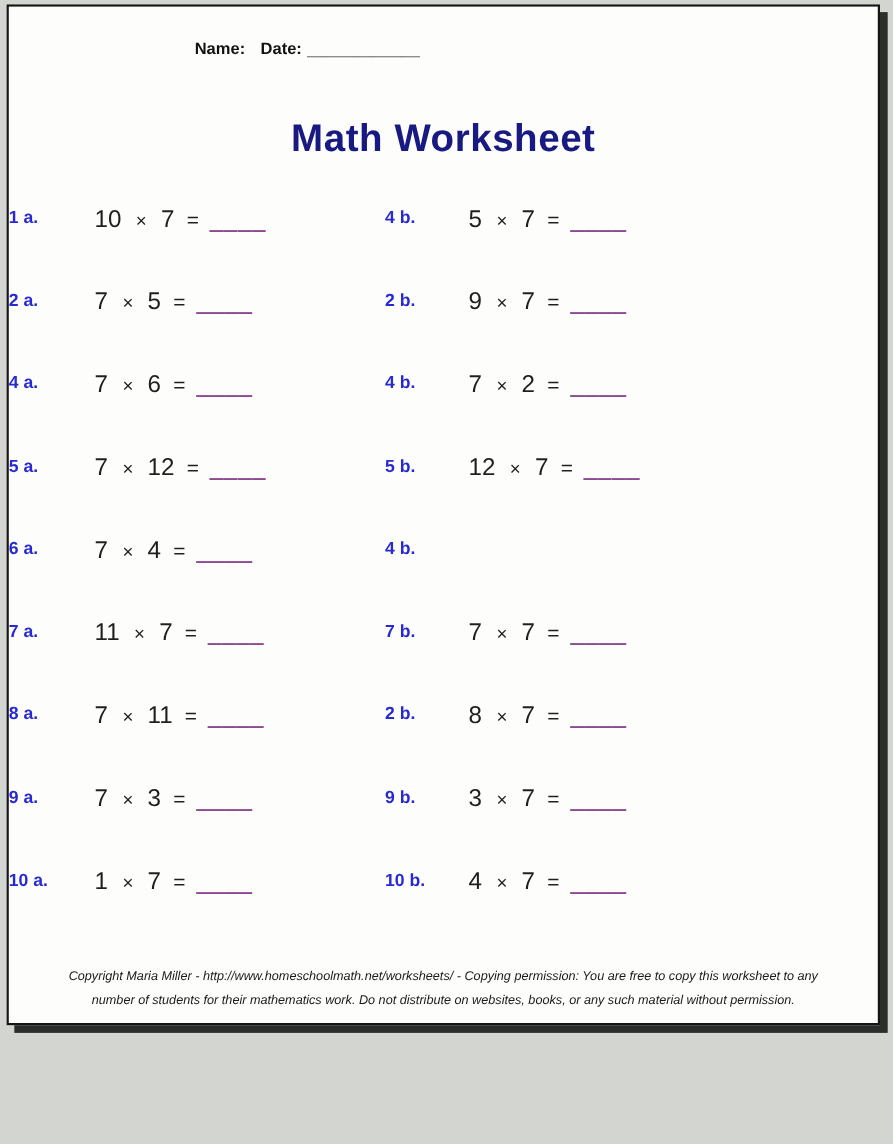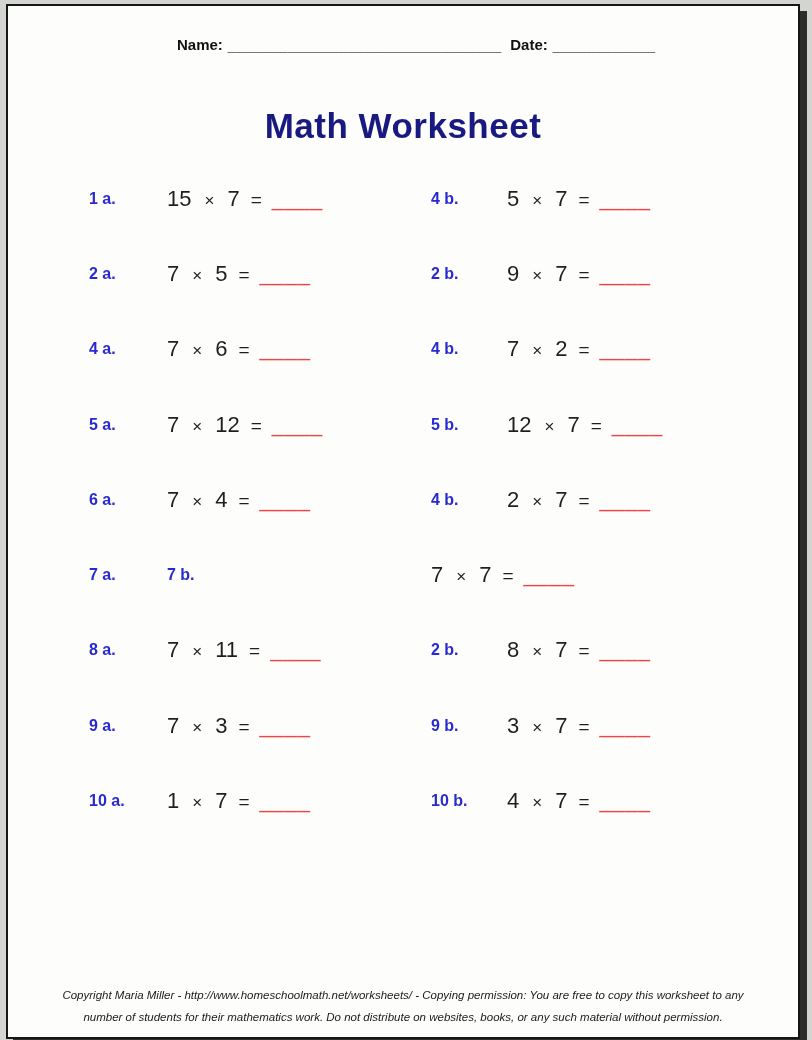--- a/index.html
+++ b/index.html
@@ -6,21 +6,21 @@
   html, body { width: 812px; height: 1040px; }
   body {
     background: #d3d5d1;
     font-family: "Liberation Sans", sans-serif;
     position: relative;
     overflow: hidden;
   }
   .page {
     position: absolute;
     left: 6px; top: 4px;
-    width: 794px; height: 1035px;
+    width: 794px; height: 928px;
     background: #fdfefb;
     border: 2px solid #161616;
     box-shadow: 7px 7px 0 0 #2b2e2b;
     text-decoration: underline;
   }
   
   .header {
     position: absolute;
     left: 169px; top: 30px;
     display: flex;
@@ -47,66 +47,64 @@
     letter-spacing: 0.5px;
   }
   
   .problems {
     position: absolute;
     top: 155px; left: 0; right: 0;
   }
   .row {
     display: grid;
     grid-template-columns: 78px 264px 76px auto;
-    padding-left: 81px;
     height: 75.3px;
     align-items: center;
   }
   .plabel {
     font-size: 16px;
     font-weight: bold;
     color: #2929d1;
   }
   .pexpr {
     font-size: 22px;
     color: #1f1f1f;
     white-space: nowrap;
   }
   .pexpr .op { font-size: 17px; margin: 0 13px; color: #1f1f1f; }
   .pexpr .eq { font-size: 19px; margin: 0 10px 0 11px; color: #1f1f1f; }
-  .pexpr .blank { color: #ef4444; letter-spacing: 0.5px; }
+  .pexpr .blank { color: #701a75; letter-spacing: 0.5px; }
   
   .footer {
     position: absolute;
     bottom: 8px; left: 0; right: 0;
     text-align: center;
     font-style: italic;
     font-size: 11.5px;
     line-height: 1.9;
     color: #1a1a1a;
   }
 </style>
 </head>
 <body>
 
 <div class="page">
 
   <div class="header">
     <span class="hlabel">Name:</span>
-    <span class="hline">________________________________</span>
     <span class="hlabel date">Date:</span>
     <span class="hline">____________</span>
   </div>
 
   <h1 class="title">Math Worksheet</h1>
 
   <div class="problems">
       <div class="row">
         <span class="plabel">1 a.</span>
-        <span class="pexpr"><span class="f">15</span><span class="op">×</span><span class="f">7</span><span class="eq">=</span><span class="blank">____</span></span>
+        <span class="pexpr"><span class="f">10</span><span class="op">×</span><span class="f">7</span><span class="eq">=</span><span class="blank">____</span></span>
         <span class="plabel">4 b.</span>
         <span class="pexpr"><span class="f">5</span><span class="op">×</span><span class="f">7</span><span class="eq">=</span><span class="blank">____</span></span>
       </div>
       <div class="row">
         <span class="plabel">2 a.</span>
         <span class="pexpr"><span class="f">7</span><span class="op">×</span><span class="f">5</span><span class="eq">=</span><span class="blank">____</span></span>
         <span class="plabel">2 b.</span>
         <span class="pexpr"><span class="f">9</span><span class="op">×</span><span class="f">7</span><span class="eq">=</span><span class="blank">____</span></span>
       </div>
       <div class="row">
@@ -118,24 +116,24 @@
       <div class="row">
         <span class="plabel">5 a.</span>
         <span class="pexpr"><span class="f">7</span><span class="op">×</span><span class="f">12</span><span class="eq">=</span><span class="blank">____</span></span>
         <span class="plabel">5 b.</span>
         <span class="pexpr"><span class="f">12</span><span class="op">×</span><span class="f">7</span><span class="eq">=</span><span class="blank">____</span></span>
       </div>
       <div class="row">
         <span class="plabel">6 a.</span>
         <span class="pexpr"><span class="f">7</span><span class="op">×</span><span class="f">4</span><span class="eq">=</span><span class="blank">____</span></span>
         <span class="plabel">4 b.</span>
-        <span class="pexpr"><span class="f">2</span><span class="op">×</span><span class="f">7</span><span class="eq">=</span><span class="blank">____</span></span>
       </div>
       <div class="row">
         <span class="plabel">7 a.</span>
+        <span class="pexpr"><span class="f">11</span><span class="op">×</span><span class="f">7</span><span class="eq">=</span><span class="blank">____</span></span>
         <span class="plabel">7 b.</span>
         <span class="pexpr"><span class="f">7</span><span class="op">×</span><span class="f">7</span><span class="eq">=</span><span class="blank">____</span></span>
       </div>
       <div class="row">
         <span class="plabel">8 a.</span>
         <span class="pexpr"><span class="f">7</span><span class="op">×</span><span class="f">11</span><span class="eq">=</span><span class="blank">____</span></span>
         <span class="plabel">2 b.</span>
         <span class="pexpr"><span class="f">8</span><span class="op">×</span><span class="f">7</span><span class="eq">=</span><span class="blank">____</span></span>
       </div>
       <div class="row">

